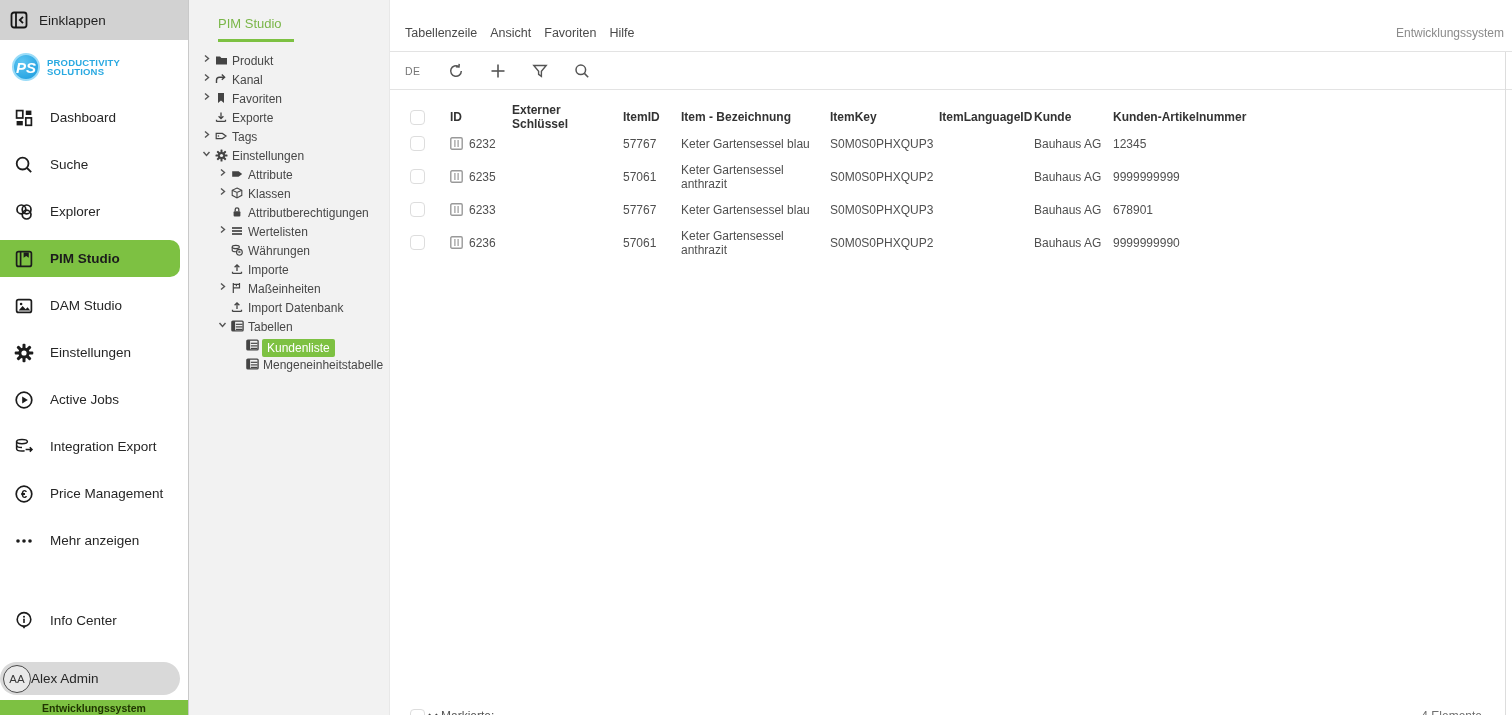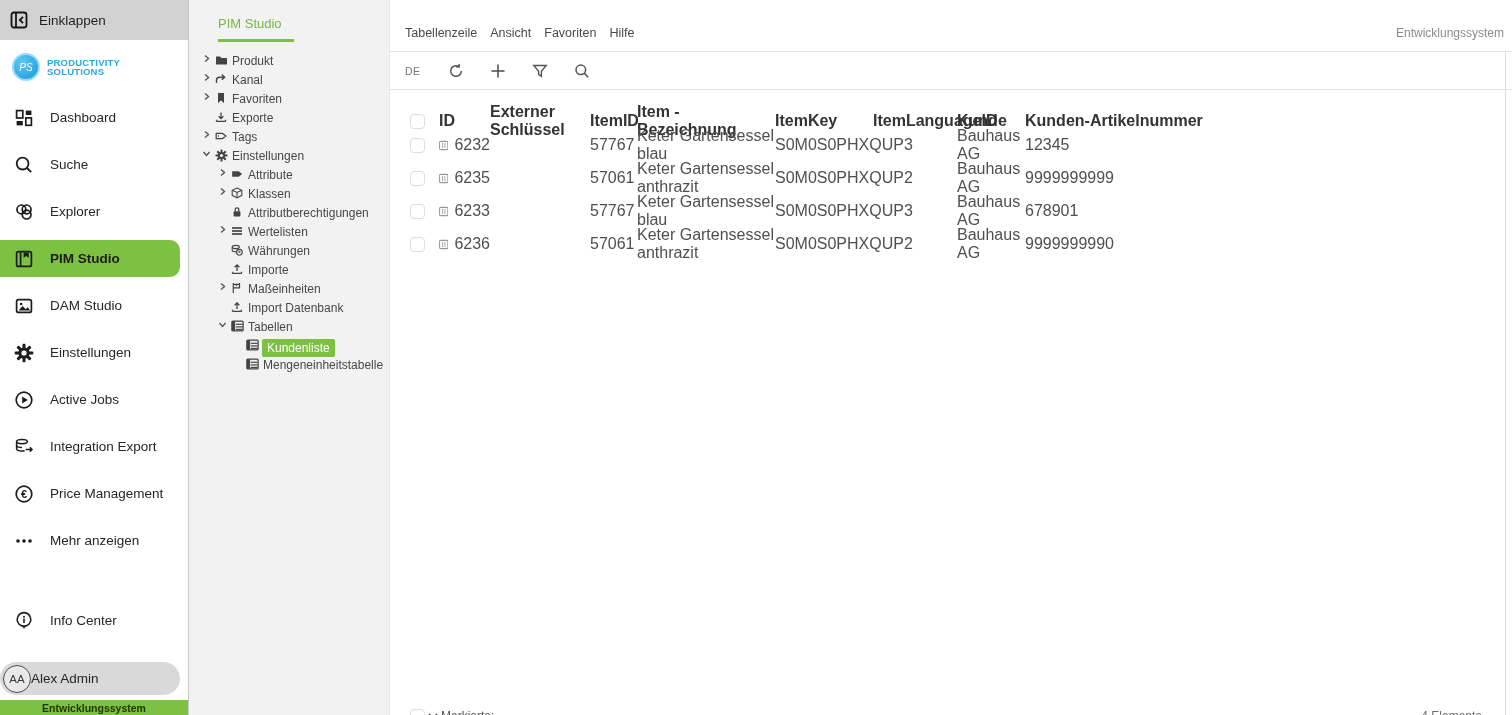--- a/index.html
+++ b/index.html
@@ -8,22 +8,22 @@
 
   
   .sidebar { position:absolute; left:0; top:0; width:189px; height:715px;
     background:#fff; border-right:1px solid #c9c9c9; }
   .collapse-bar { height:40px; background:#d2d2d2; display:flex; align-items:center;
     gap:10px; padding-left:9px; cursor:pointer; }
   .collapse-bar span { font-size:13.5px; color:#1f1f1f; }
   .logo-row { height:54px; display:flex; align-items:center; gap:7px; padding-left:12px; }
   .logo-badge { width:28px; height:28px; border-radius:50%;
     background:radial-gradient(circle at 35% 30%, #5ec6f2, #1699dd);
-    border:2px solid #9adcf8; color:#fff; font-weight:normal; font-style:italic;
-    font-size:10px; display:flex; align-items:center; justify-content:center; }
+    border:2px solid #9adcf8; color:#fff; font-weight:bold; font-style:italic;
+    font-size:15px; display:flex; align-items:center; justify-content:center; }
   .logo-text { color:#29a9e1; font-weight:bold; font-size:9.5px; line-height:9.5px;
     letter-spacing:.2px; }
   .nav { display:flex; flex-direction:column; }
   .nav-item { height:47px; display:flex; align-items:center; gap:16px;
     padding-left:14px; cursor:pointer; position:relative; }
   .nav-item .lbl { font-size:13.5px; color:#262626; }
   .nav-item.active { }
   .nav-item.active::before { content:""; position:absolute; left:0; top:5px;
     bottom:5px; width:180px; background:#7dc142; border-radius:0 10px 10px 0; }
   .nav-item.active .lbl { font-weight:bold; color:#1c1c1c; }
@@ -69,21 +69,21 @@
   .menubar .env { font-size:12px; color:#8b8b8b; }
   .toolbar { height:38px; border-bottom:1px solid #e3e3e3; display:flex;
     align-items:center; padding-left:15px; gap:16px; }
   .lang { font-size:10.5px; color:#767676; letter-spacing:.5px; margin-right:6px; }
   .tbtn { width:26px; height:26px; display:flex; align-items:center;
     justify-content:center; cursor:pointer; }
 
   .grid { margin-left:20px; }
   .grid-row { display:grid;
     grid-template-columns:29px 51px 100px 47px 138px 98px 84px 68px 1fr;
-    align-items:center; height:33px; font-size:16px; color:#4f4f4f; }
+    align-items:center; height:33px; font-size:12px; color:#4f4f4f;gap:11px; }
   .grid-row.header { height:24px; margin-top:13px; font-weight:bold; color:#333; }
   .cb { width:15px; height:15px; border:1px solid #ddd; border-radius:4px;
     background:#fff; cursor:pointer; }
   .idcell { display:flex; align-items:center; gap:6px; }
 
   .list-footer { position:absolute; left:0; bottom:0; width:100%; height:28px;
     display:flex; align-items:center; padding:0 30px 0 20px; gap:2px; }
   .list-footer .lbl { font-size:12px; color:#555; }
   .list-footer .spacer { flex:1; }
   .list-footer .count { font-size:12px; color:#6e6e6e; margin-right:0px; }

